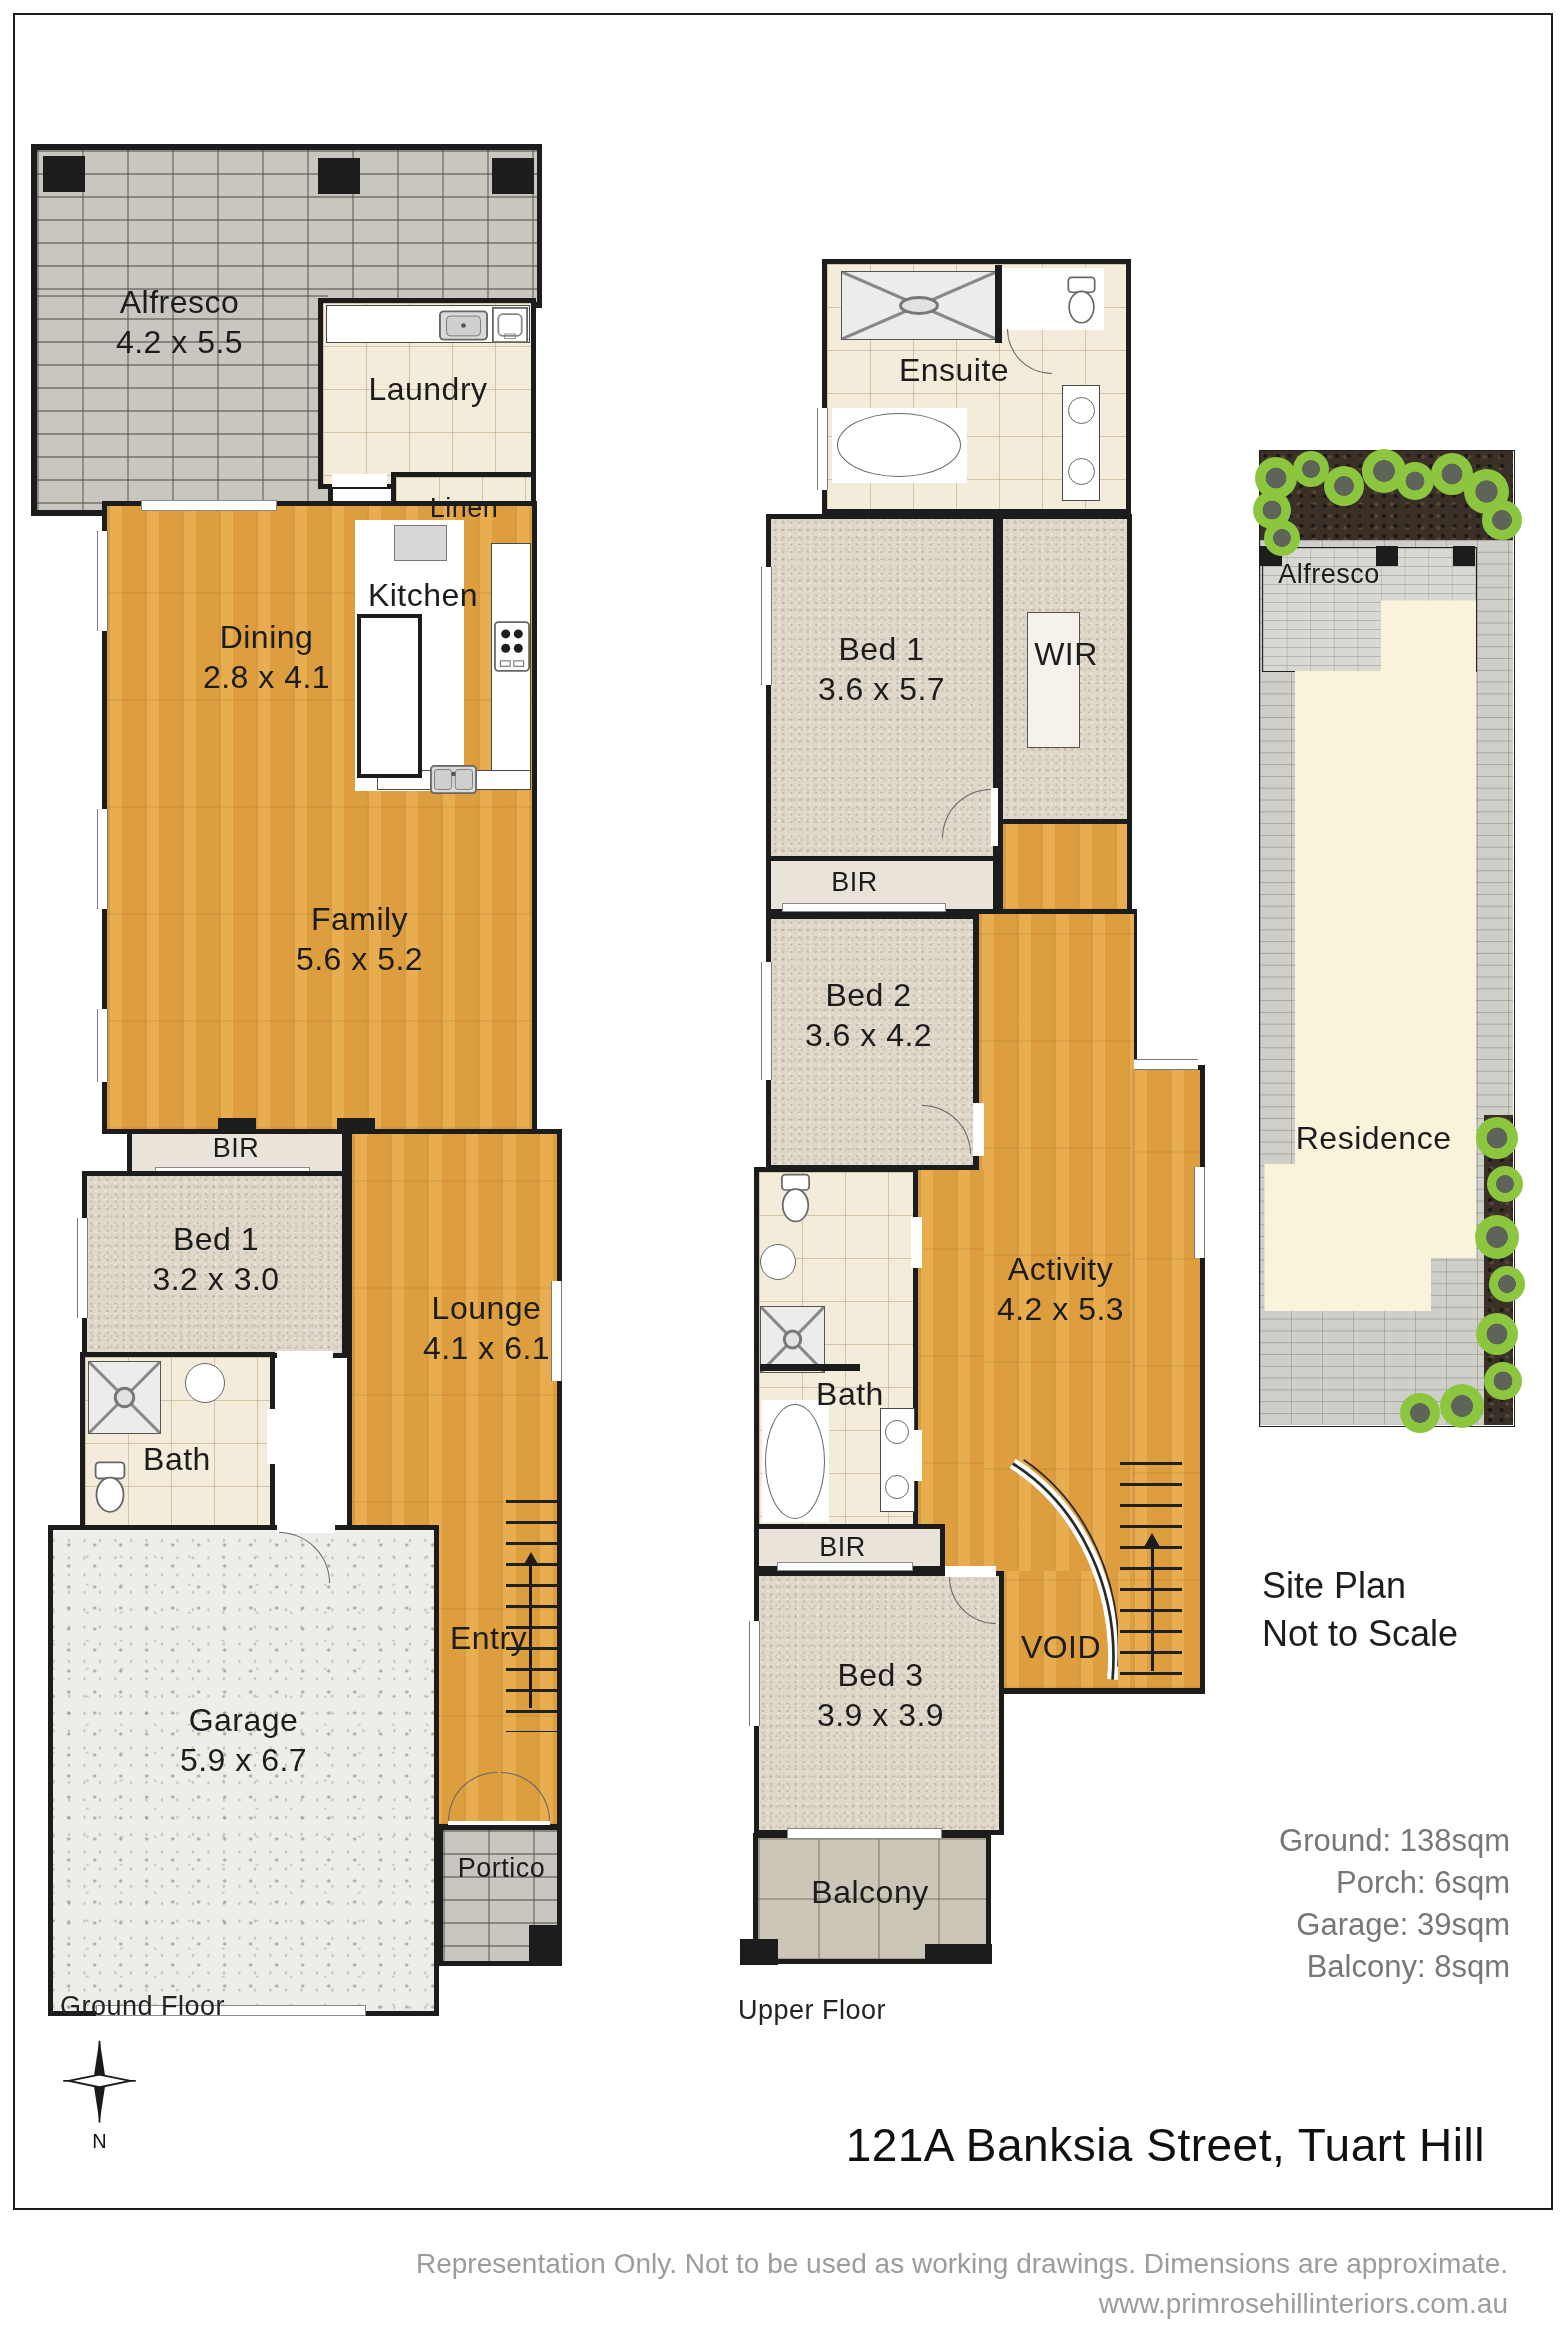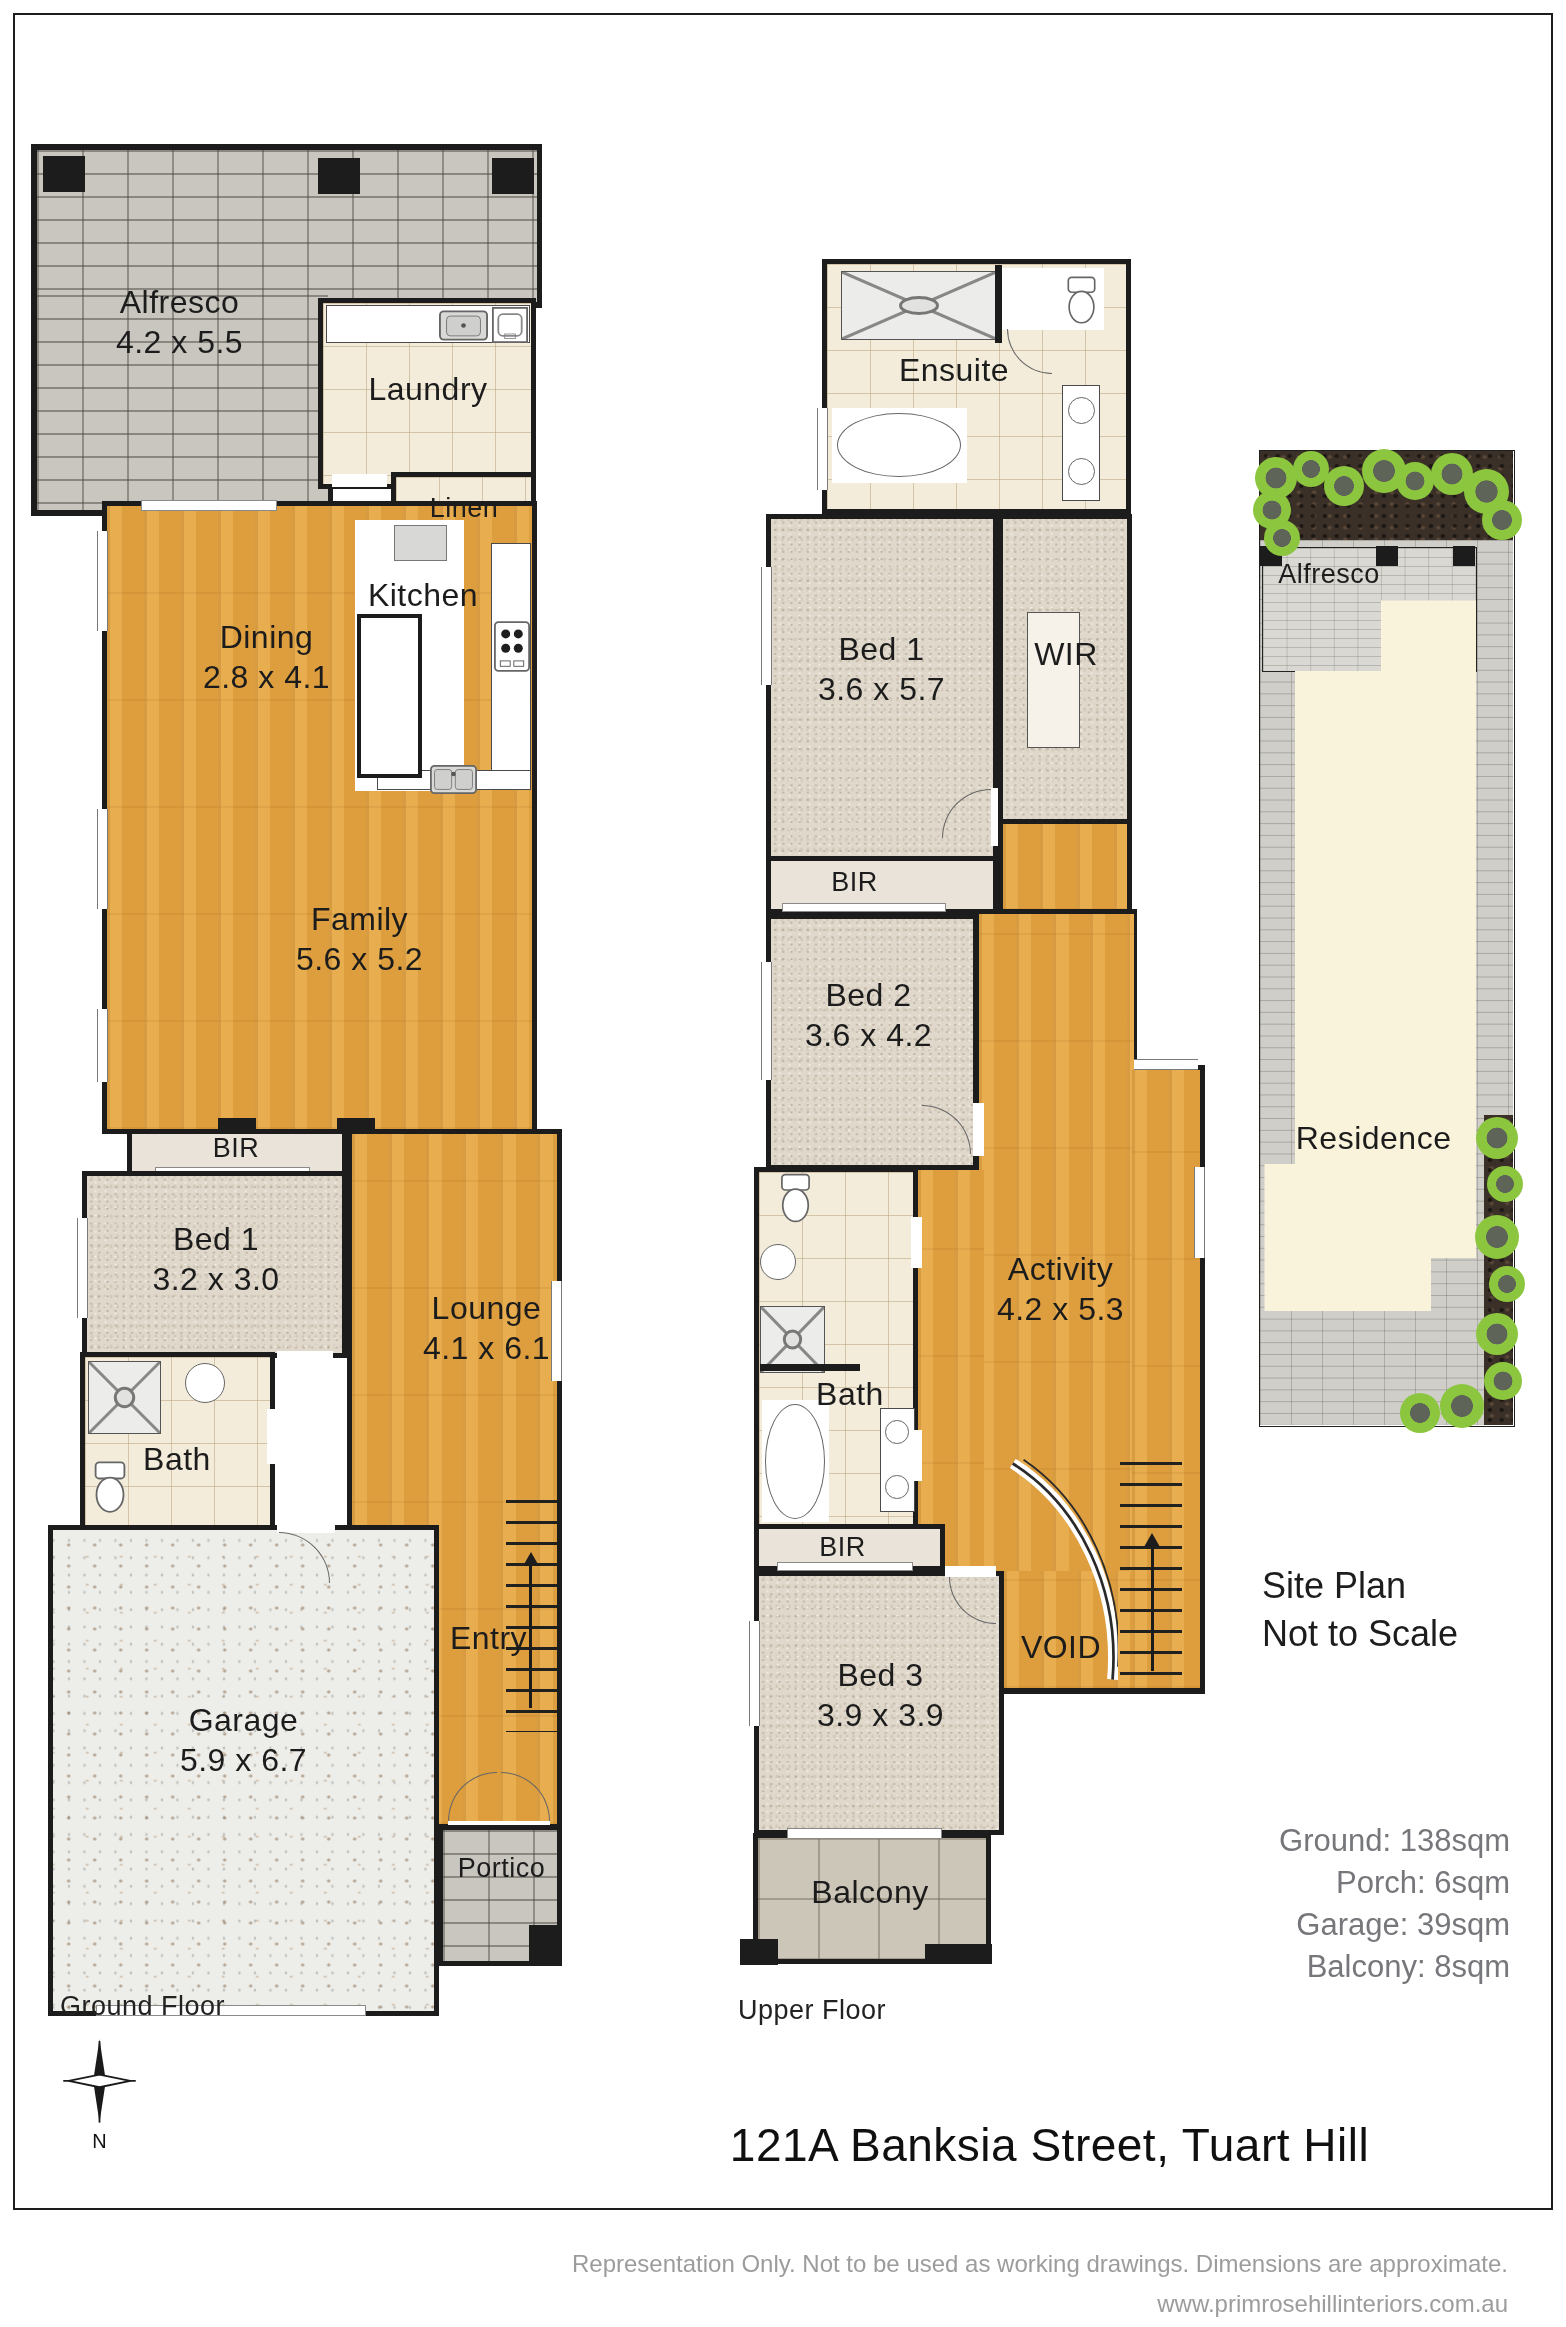--- a/index.html
+++ b/index.html
@@ -21,21 +21,21 @@
   .arc{position:absolute;box-sizing:border-box;}
   .fixture{position:absolute;}
   .rlabel{position:absolute;text-align:center;color:#1c1c1c;font-size:32px;line-height:1.24;letter-spacing:0.5px;white-space:nowrap;}
   .rlabel span{display:block;}
   .rlabel.small{font-size:27px;}
   .floor-title{position:absolute;font-size:27px;color:#222;letter-spacing:0.5px;}
   .caption{position:absolute;font-size:36px;color:#1d1d1d;line-height:1.32;}
   .arealist{position:absolute;text-align:right;color:#76777a;font-size:31px;line-height:42px;}
   .areatotal{font-weight:bold;color:#5b5c5e;font-size:32px;}
   .address{position:absolute;text-align:right;font-size:46px;color:#101010;letter-spacing:0.5px;}
-  .footer{position:absolute;text-align:right;color:#9c9c9c;font-size:24px;line-height:40px;}
+  .footer{position:absolute;text-align:right;color:#9c9c9c;font-size:28px;line-height:40px;}
   .stairs{position:absolute;background-image:repeating-linear-gradient(180deg,#20201e 0 2.7px,transparent 2.7px 21px);}
   .arrow{position:absolute;width:2.7px;background:#1c1c1c;}
   .ahead{position:absolute;width:0;height:0;border-left:8.2px solid transparent;border-right:8.2px solid transparent;border-bottom:14.5px solid #1c1c1c;}
   .bush{position:absolute;border-radius:50%;background:radial-gradient(circle,#5f6459 0 34%,#8cc63e 36% 100%);}
   .wood{background-color:#e2a443;background-image:
     repeating-linear-gradient(90deg,rgba(150,85,15,.20) 0 2.7px,rgba(255,255,255,0) 2.7px 37px),
     repeating-linear-gradient(90deg,rgba(255,214,130,.18) 0 15.5px,rgba(201,130,40,.18) 15.5px 37px),
     repeating-linear-gradient(0deg,rgba(150,85,15,.14) 0 1.8px,rgba(255,255,255,0) 1.8px 107px);}
   .carpet{background-color:#dfd8cb;background-image:
     radial-gradient(rgba(140,120,100,.38) 0.9px,transparent 1.3px),
@@ -400,21 +400,21 @@
     <div>Not to Scale</div>
   </div>
 
   <div class="arealist" style="left:1046px;top:1820px;width:464px;">
     <div>Ground: 138sqm</div>
     <div>Porch: 6sqm</div>
     <div>Garage: 39sqm</div>
     <div>Balcony: 8sqm</div>
   </div>
 
-  <div class="address" style="left:586px;top:2118px;width:927px;text-align:center;">121A Banksia Street, Tuart Hill</div>
+  <div class="address" style="left:558px;top:2118px;width:927px;">121A Banksia Street, Tuart Hill</div>
 
   <div class="fixture" style="left:56px;top:2037px;width:87px;height:115px;">
     <svg width="87" height="115" viewBox="0 0 96 126">
       <line x1="8" y1="48" x2="88" y2="48" stroke="#1a1a1a" stroke-width="2"></line>
       <line x1="48" y1="4" x2="48" y2="94" stroke="#1a1a1a" stroke-width="2"></line>
       <polygon points="48,2 55,48 48,94 41,48" fill="#1a1a1a"></polygon>
       <polygon points="14,48 48,41 82,48 48,55" fill="#ffffff" stroke="#1a1a1a" stroke-width="2"></polygon>
       <text x="40" y="122" font-size="22" fill="#111" font-family="Liberation Sans, sans-serif">N</text>
     </svg>
   </div>

